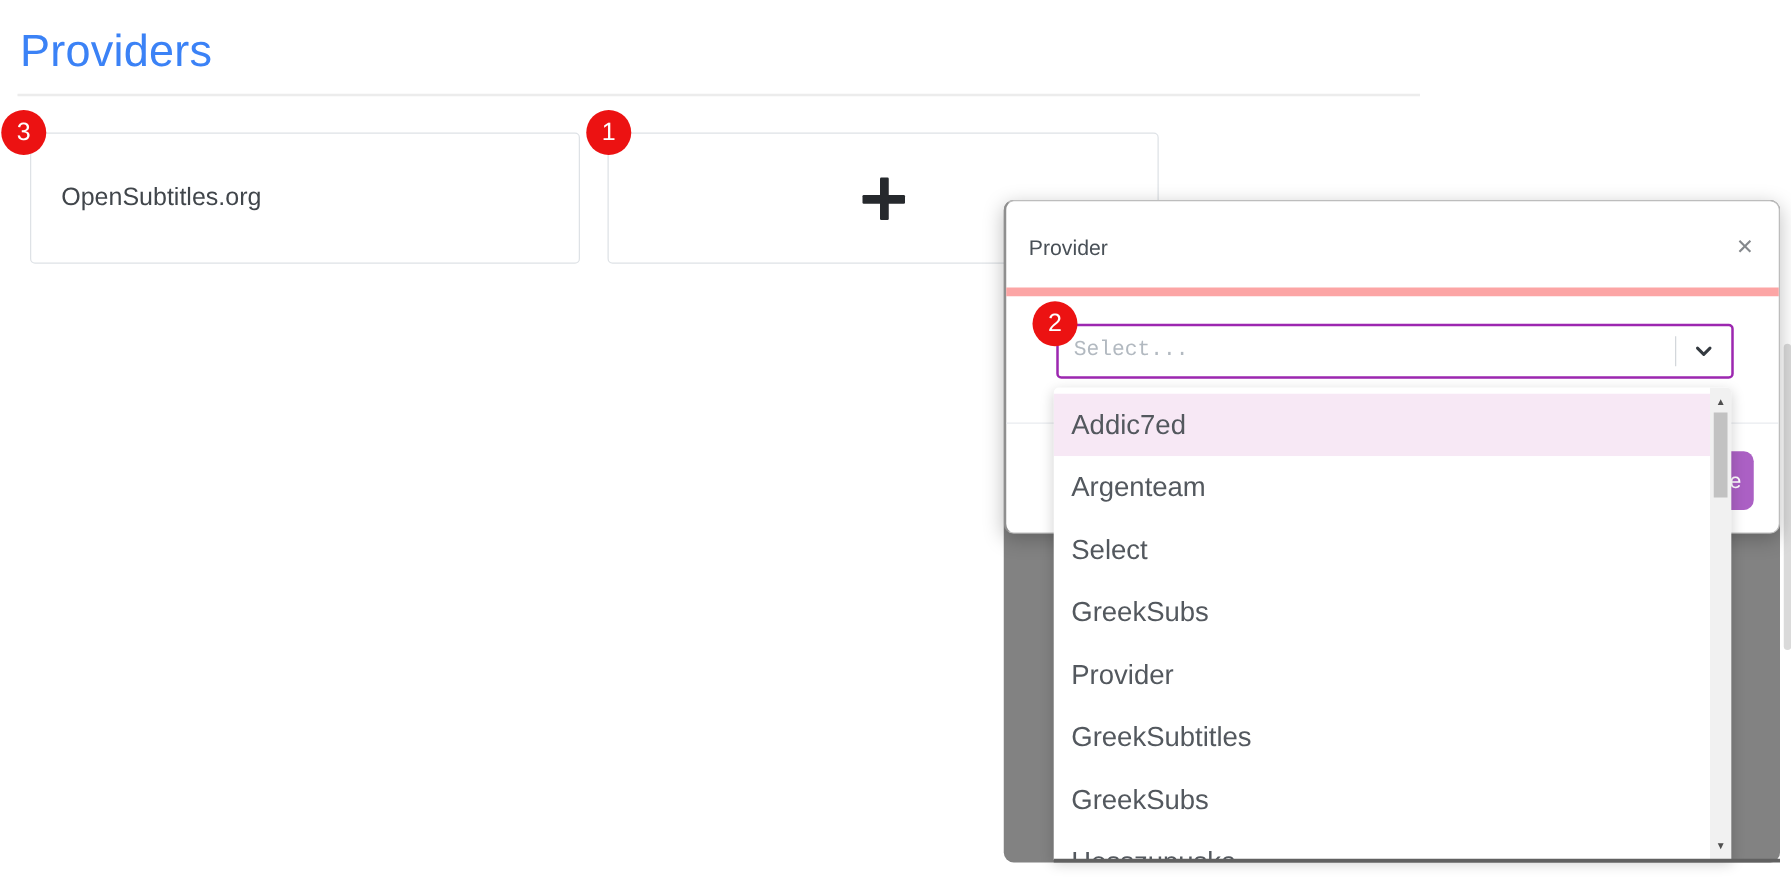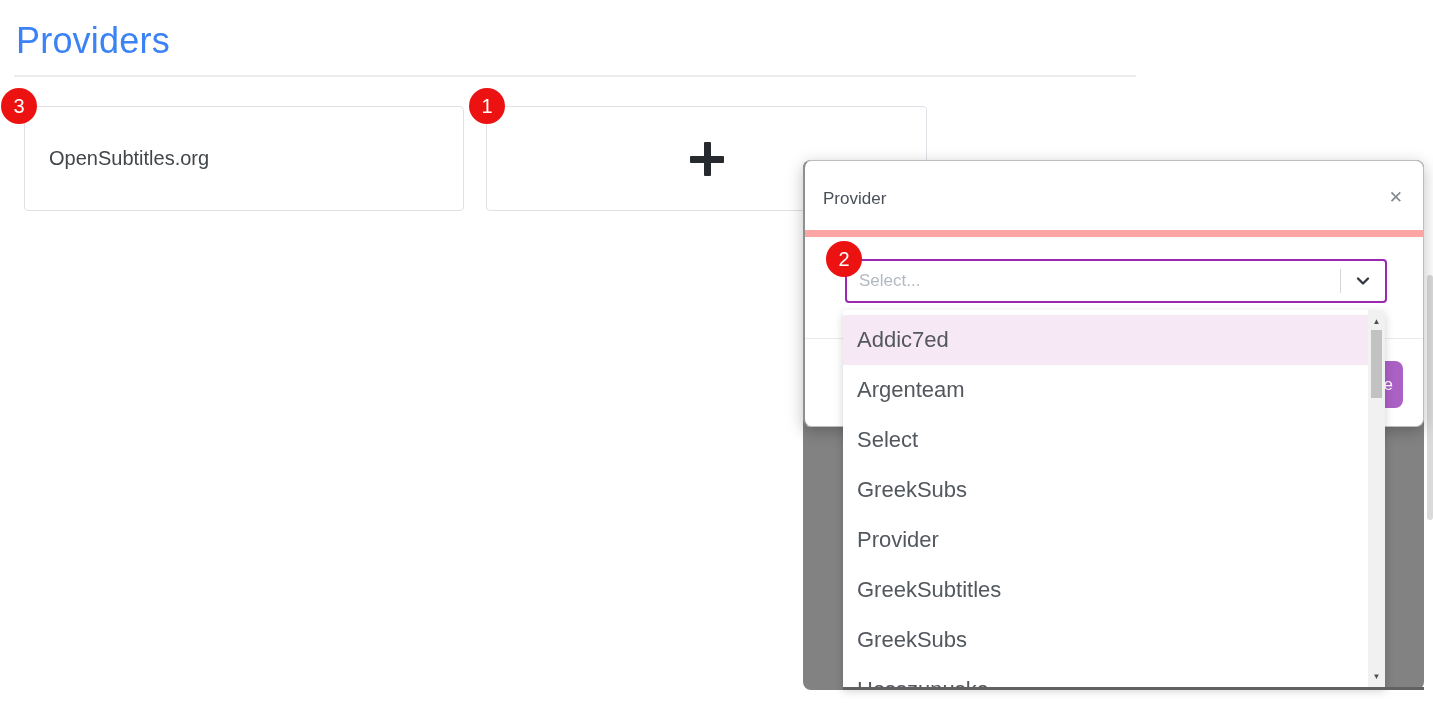--- a/index.html
+++ b/index.html
@@ -38,21 +38,21 @@
                   border-bottom:7px solid #fca5a5; }
   .modal-title { position:absolute; left:18px; top:28px; font-size:17px; color:#495057; }
   .modal-close { position:absolute; right:20px; top:28px; font-size:17px; color:#85898d;
                  cursor:pointer; line-height:1; background:none; border:none;
                  font-family:"Liberation Sans", sans-serif; }
   .modal-divider-footer { position:absolute; left:0; top:177px; right:0; height:0;
                           border-top:1px solid #e9ecef; }
 
   
   .select-box { position:absolute; left:40px; top:98px; width:542px; height:44px;
-                border:2px solid #9c27b0; border-radius:4px; background:#fff; cursor:pointer; }
+                border:2px solid #9c27b0; border-radius:4px; background:#fff; cursor:pointer;font-family:Liberation Mono, monospace; }
   .select-placeholder { position:absolute; left:12px; top:0; height:40px; line-height:40px;
                         font-size:17px; color:#b2b9c0; }
   .select-chevron-wrap { position:absolute; right:0; top:0; width:45px; height:40px;
                          display:flex; align-items:center; justify-content:center; }
   .select-separator { position:absolute; left:0; top:8px; width:1px; height:24px; background:#d3d7db; }
 
   
   .save-button { position:absolute; right:20px; top:200px; width:74px; height:47px;
                  background:#ab60c4; border:none; border-radius:8px; color:#fff; font-size:17px;
                  text-align:right; padding-right:10px; cursor:pointer;

